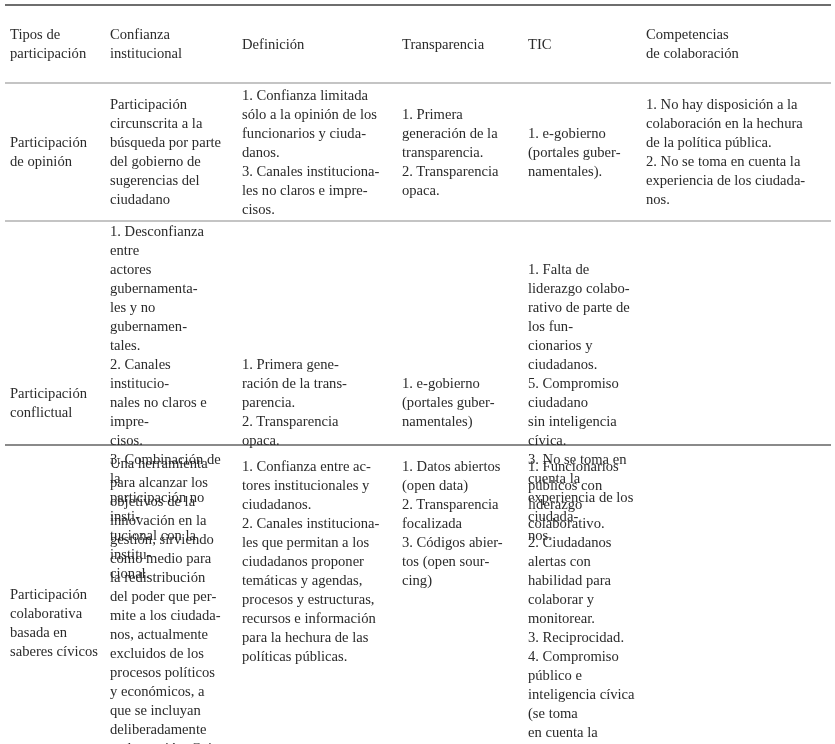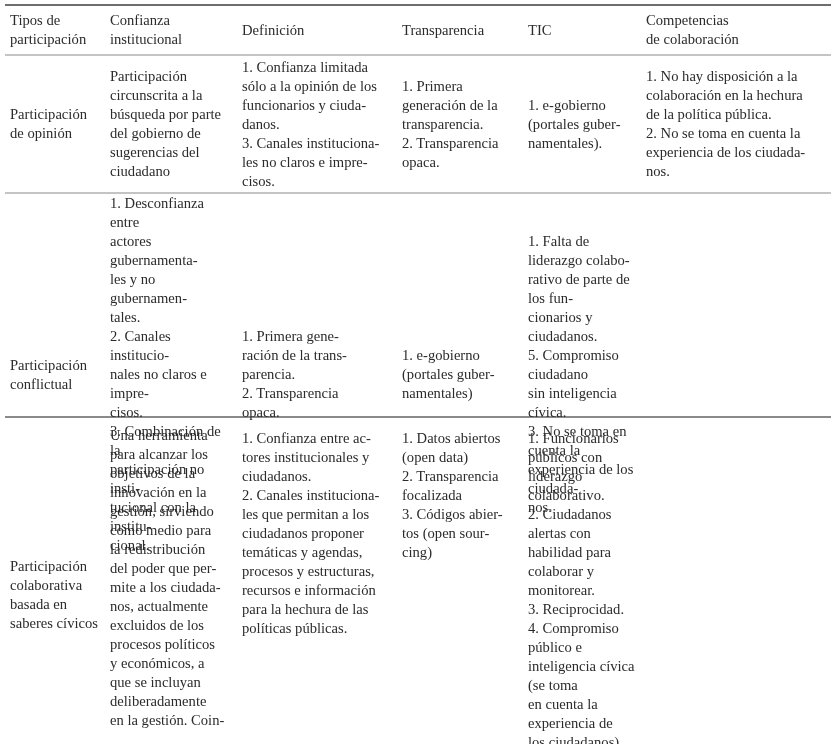--- a/index.html
+++ b/index.html
@@ -11,21 +11,21 @@
   .table {
     position: absolute; left: 5px; top: 4px; width: 826px;
     font-family: "Liberation Serif", "DejaVu Serif", serif;
     font-size: 14.6px; line-height: 19px;
   }
   .rule { height: 0; border-top: 2px solid #6e6e6e; }
   .rule.light { border-top: 2px solid #c4c4c4; }
   .rule.mid { border-top: 2px solid #8a8a8a; }
   .row { display: grid; grid-template-columns: 100px 132px 160px 126px 118px 190px; align-items: center; }
   .row .cell { padding-left: 5px; padding-right: 4px; white-space: pre-line; }
-  .head { height: 48px; }
+  .head { height: 76px; }
   .r1 { height: 136px; }
   .r2 { height: 222px; }
   .r3 { height: 318px; align-items: start; }
   .r3 .cell { padding-top: 11px; }
   .r3 .cell.mid-v { align-self: center; padding-top: 0; }
   .r3 .cell.def { padding-top: 8px; }
 </style>
 </head>
 <body>
 

